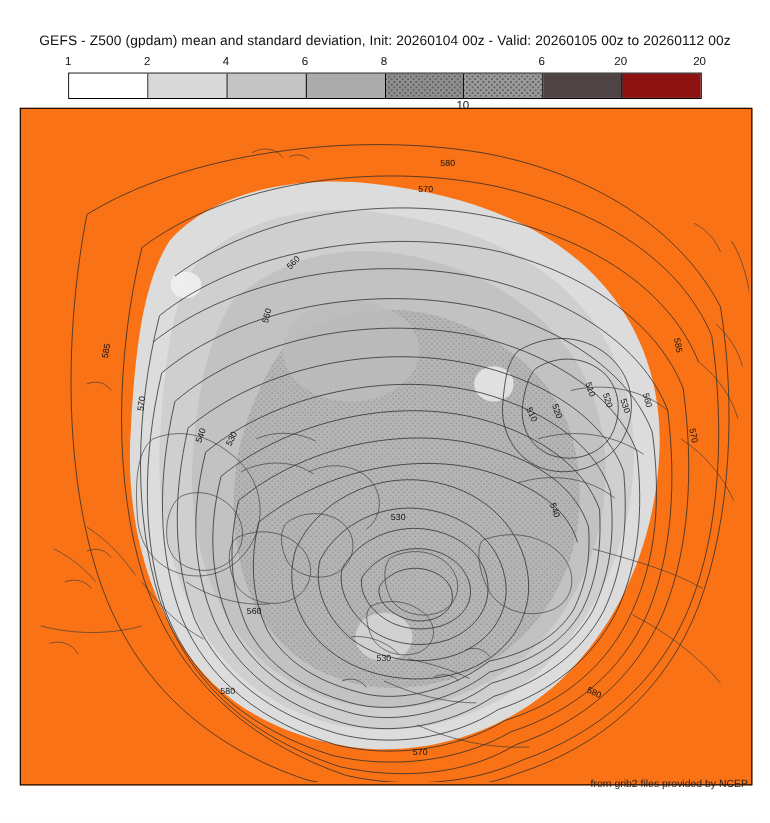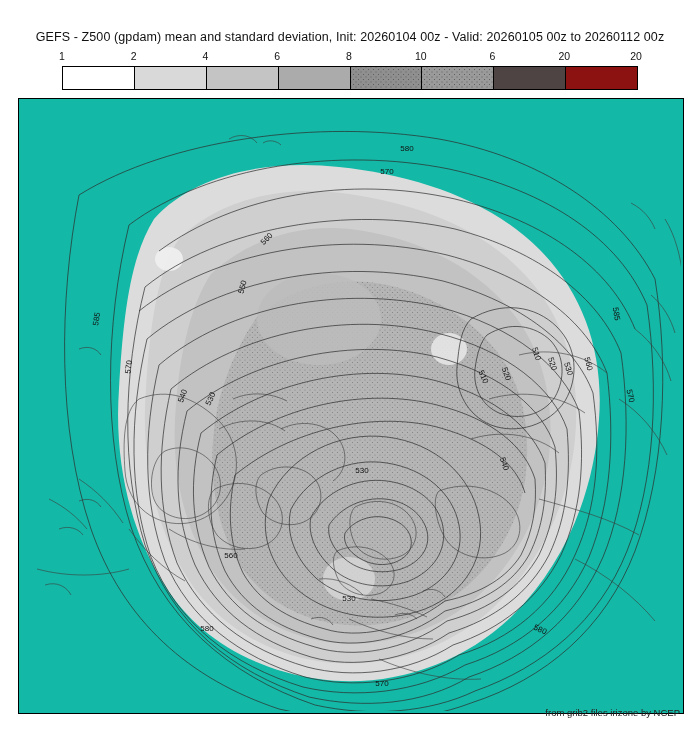--- a/index.html
+++ b/index.html
@@ -82,21 +82,21 @@
     opacity: 0.95;
   }
   
   #map-panel {
     position: absolute;
     left: 18px;
     top: 98px;
     width: 664px;
     height: 614px;
     border: 1px solid #000;
-    background: #14b8a6;
+    background: #f97316;
     overflow: hidden;
   }
   #map-svg {
     position: absolute;
     left: 0;
     top: 0;
     width: 662px;
     height: 612px;
     display: block;
   }
@@ -126,21 +126,21 @@
 
   <div id="title">GEFS - Z500 (gpdam) mean and standard deviation, Init: 20260104 00z - Valid: 20260105 00z to 20260112 00z</div>
 
   <div id="colorbar-wrap">
     <div id="colorbar-ticklabels">
         <span style="left: 0px;">1</span>
         <span style="left: 71.75px;">2</span>
         <span style="left: 143.5px;">4</span>
         <span style="left: 215.25px;">6</span>
         <span style="left: 287px;">8</span>
-        <span style="left: 358.75px;">10</span>
+        <span style="left: 358.75px; margin-top: 40px;">10</span>
         <span style="left: 430.5px;">6</span>
         <span style="left: 502.25px;">20</span>
         <span style="left: 574px;">20</span>
       </div>
     <div id="colorbar">
         <div class="cb-cell" style="background: rgb(255, 255, 255);"></div>
         <div class="cb-cell" style="background: rgb(217, 217, 217);"></div>
         <div class="cb-cell" style="background: rgb(196, 196, 196);"></div>
         <div class="cb-cell" style="background: rgb(171, 171, 171);"></div>
         <div class="cb-cell cb-stipple" style="background: rgb(143, 143, 143);"></div>
@@ -412,16 +412,16 @@
             <g transform="translate(521,531) rotate(25)">
               <rect x="-10" y="-5.5" width="20" height="11" fill="#ffffff" opacity="0.0"></rect>
               <text class="lbl" text-anchor="middle" dominant-baseline="middle">580</text>
             </g>
           </g>
       </g>
     </svg>
   </div>
 
   <div id="credits">
-    <span id="credit-line1">from grib2 files irizone by NCEP</span>
+    <span id="credit-line1">from grib2 files provided by NCEP</span>
   </div>
 
 </div>
 
 </body></html>

